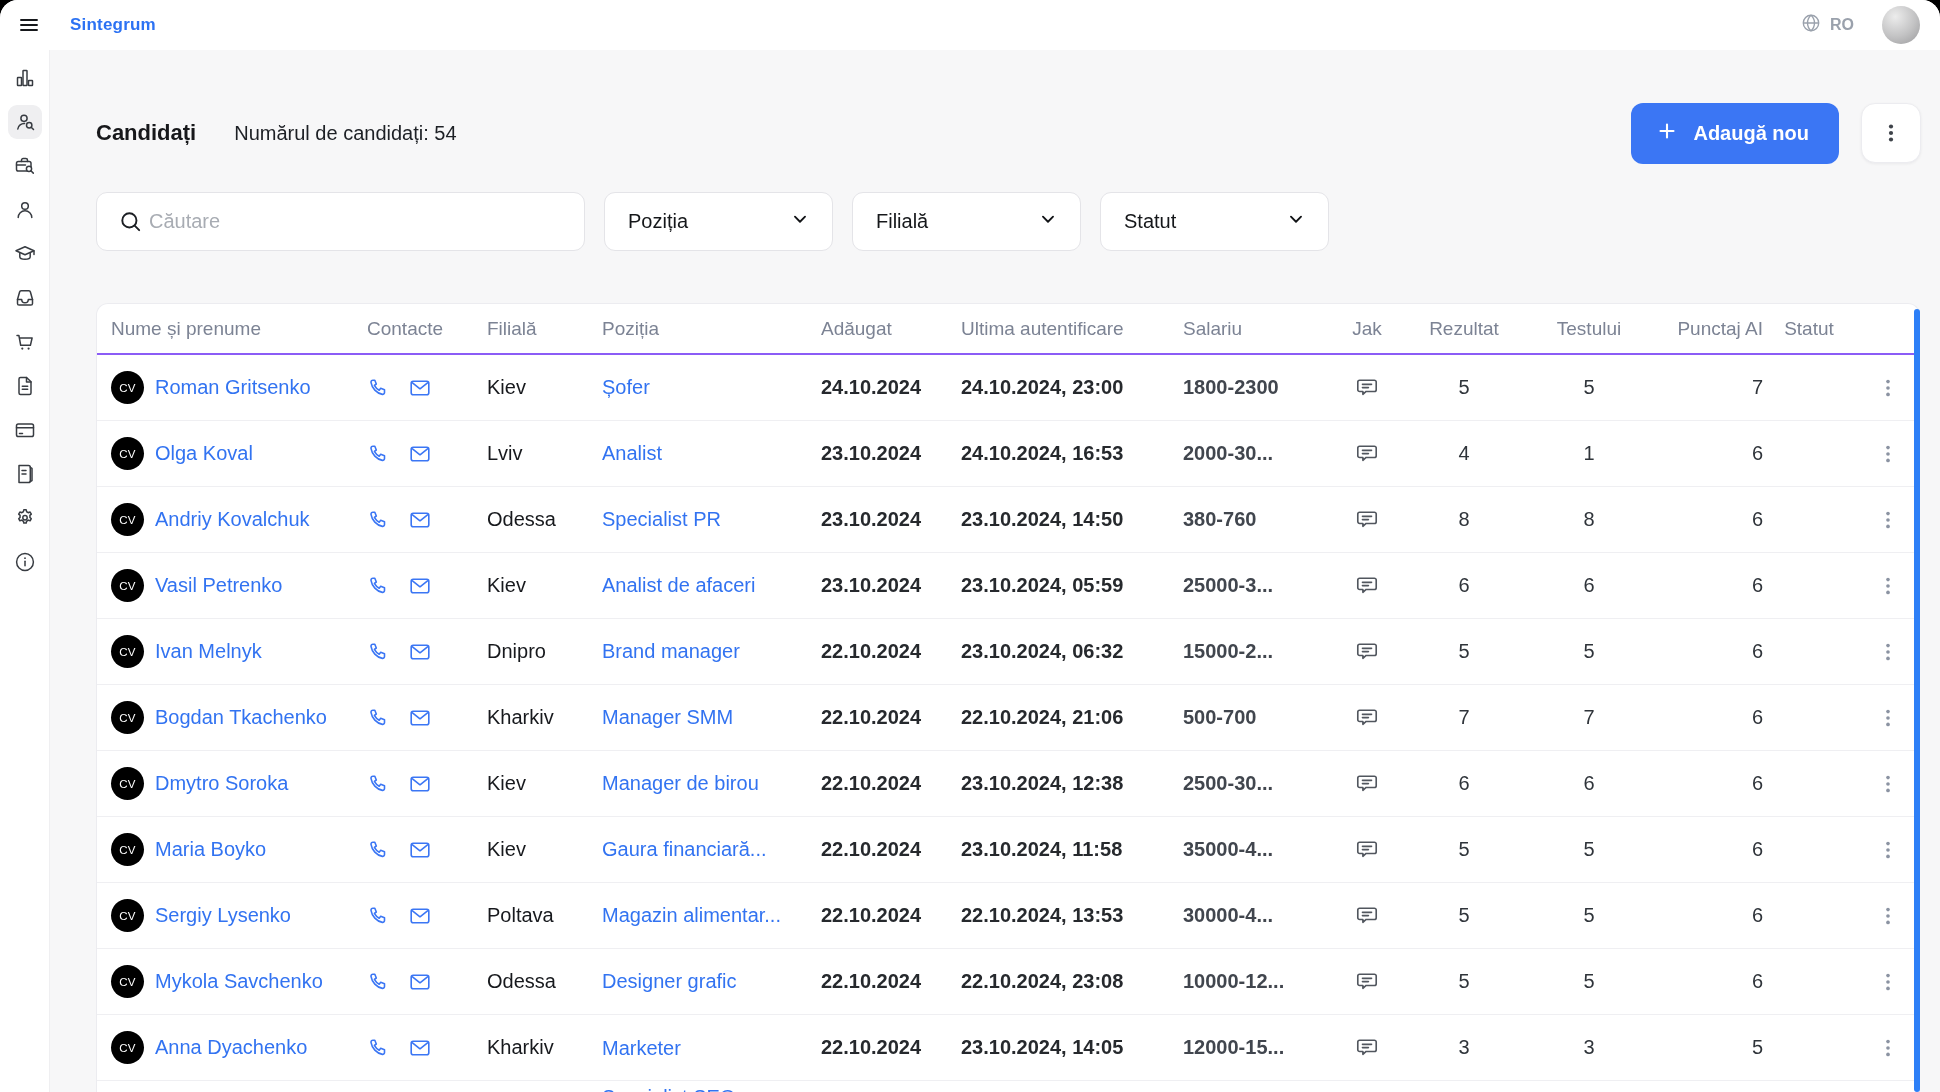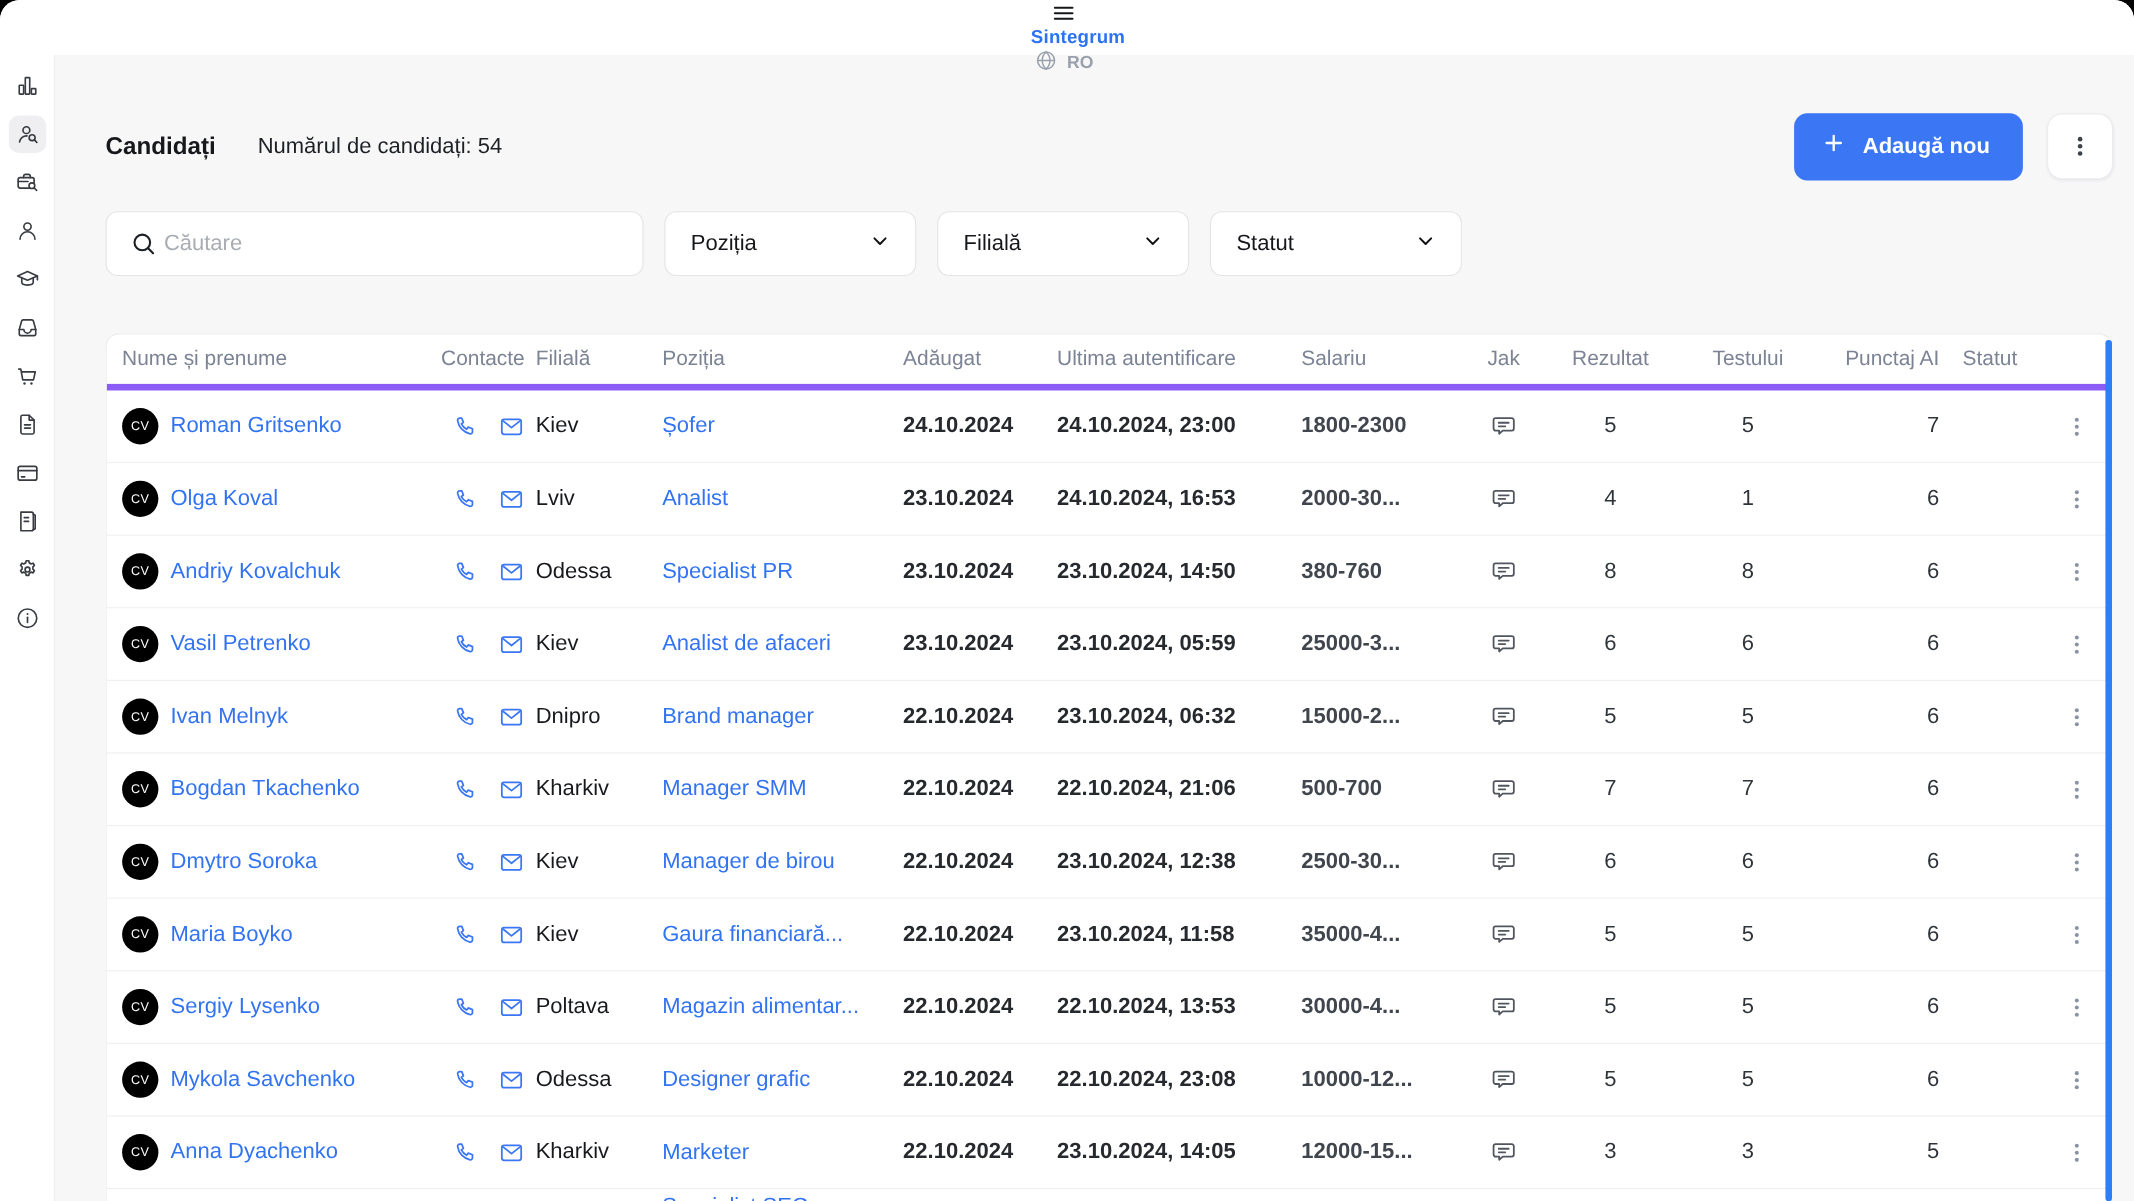--- a/index.html
+++ b/index.html
@@ -4,21 +4,21 @@
 <style>
   * { box-sizing: border-box; margin: 0; padding: 0; }
   html,body { background:#000; }
   body { font-family:"Liberation Sans","DejaVu Sans",sans-serif; }
 
   .window { position:relative; width:1940px; height:1092px; background:#f7f7f8;
             border-radius:18px 18px 0 0; overflow:hidden; }
 
   
   .topbar { position:absolute; left:0; top:0; right:0; height:50px; background:#fff;
-            display:flex; align-items:center; padding:0 20px 0 14px; z-index:5;flex-direction:column; }
+            display:flex; align-items:center; padding:0 20px 0 14px; z-index:5; }
   .hamburger { width:30px; height:30px; border:none; background:none; cursor:pointer;
                display:flex; align-items:center; justify-content:center; }
   .brand { margin-left:26px; font-size:17px; font-weight:700; color:#2C72F3; letter-spacing:.2px; }
   .topbar-spacer { flex:1; }
   .lang { display:flex; align-items:center; gap:8px; color:#9AA1AC; font-size:16px; font-weight:600; }
   .avatar { width:38px; height:38px; border-radius:50%; margin-left:28px;
             background:radial-gradient(circle at 35% 28%, #ececec, #c2c2c3 55%, #9d9d9f 95%); }
 
   
   .sidebar { position:absolute; left:0; top:50px; bottom:0; width:50px; background:#fff;
@@ -52,26 +52,26 @@
                       font-family:inherit; outline:none; }
   .search-box input::placeholder { color:#A8ACB3; }
   .search-icon { position:absolute; left:21px; top:16px; }
   .dropdown { width:229px; height:59px; background:#fff; border:1px solid #e4e4e8; border-radius:11px;
               display:flex; align-items:center; justify-content:space-between; padding:0 21px 0 23px;
               font-size:20px; color:#15171A; cursor:pointer; }
 
   
   .table-card { position:absolute; left:46px; top:253px; width:1824px; height:789px; background:#fff;
                 border:1px solid #ececf0; border-bottom:none; border-radius:12px 12px 0 0; overflow:hidden; }
-  .thead { display:flex; align-items:center; height:51px; border-bottom:6px solid #8b5cf6;
+  .thead { display:flex; align-items:center; height:51px; border-bottom:2px solid #8b5cf6;
            color:#7C8394; font-size:19px; }
   .row { display:flex; align-items:center; height:66px; border-bottom:1px solid #efeff2; font-size:20px; }
   .cell { display:flex; align-items:center; height:100%; flex:0 0 auto; }
   .c0 { width:270px; padding-left:14px; gap:11px; }
-  .c1 { width:110px; justify-content:flex-end; gap:17px; }
+  .c1 { width:110px; justify-content:flex-start; gap:17px; }
   .c2 { width:115px; padding-left:10px; }
   .c3 { width:219px; padding-left:10px; }
   .c4 { width:140px; padding-left:10px; }
   .c5 { width:222px; padding-left:10px; }
   .c6 { width:164px; padding-left:10px; }
   .c7 { width:60px;  justify-content:center; }
   .c8 { width:134px; justify-content:center; }
   .c9 { width:116px; justify-content:center; }
   .c10{ width:116px; justify-content:flex-end; }
   .c11{ width:92px;  justify-content:center; }

